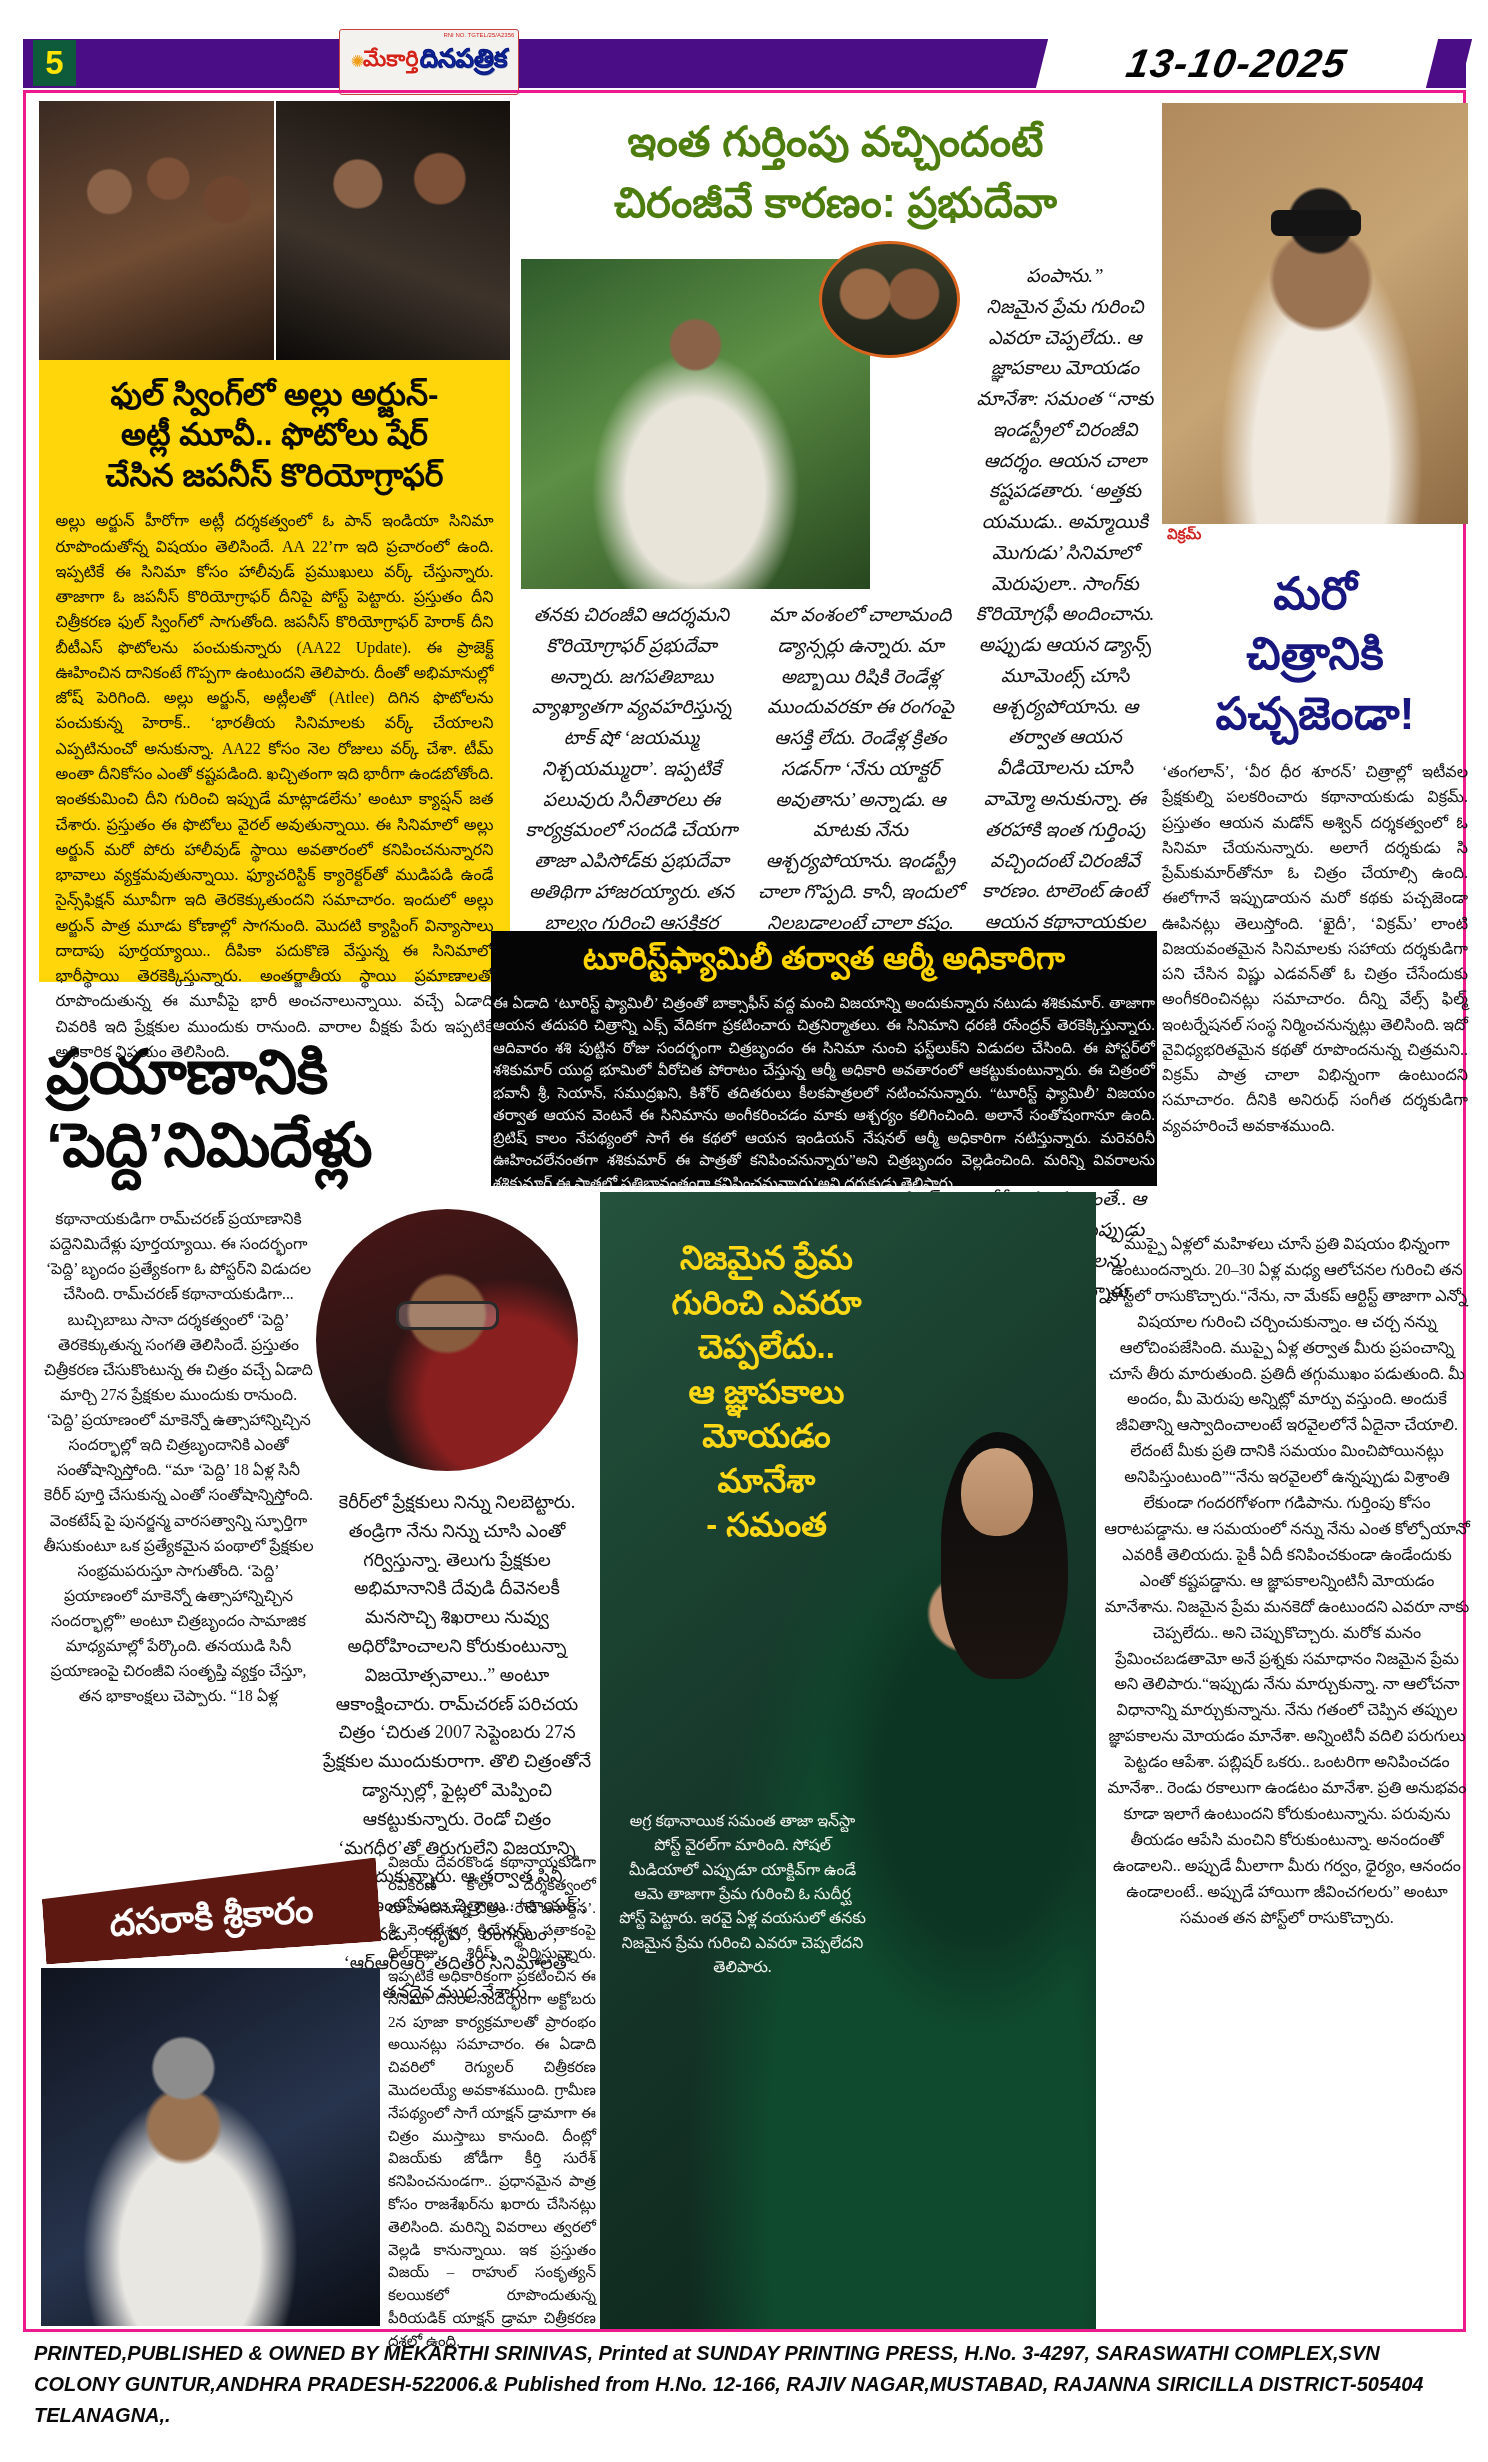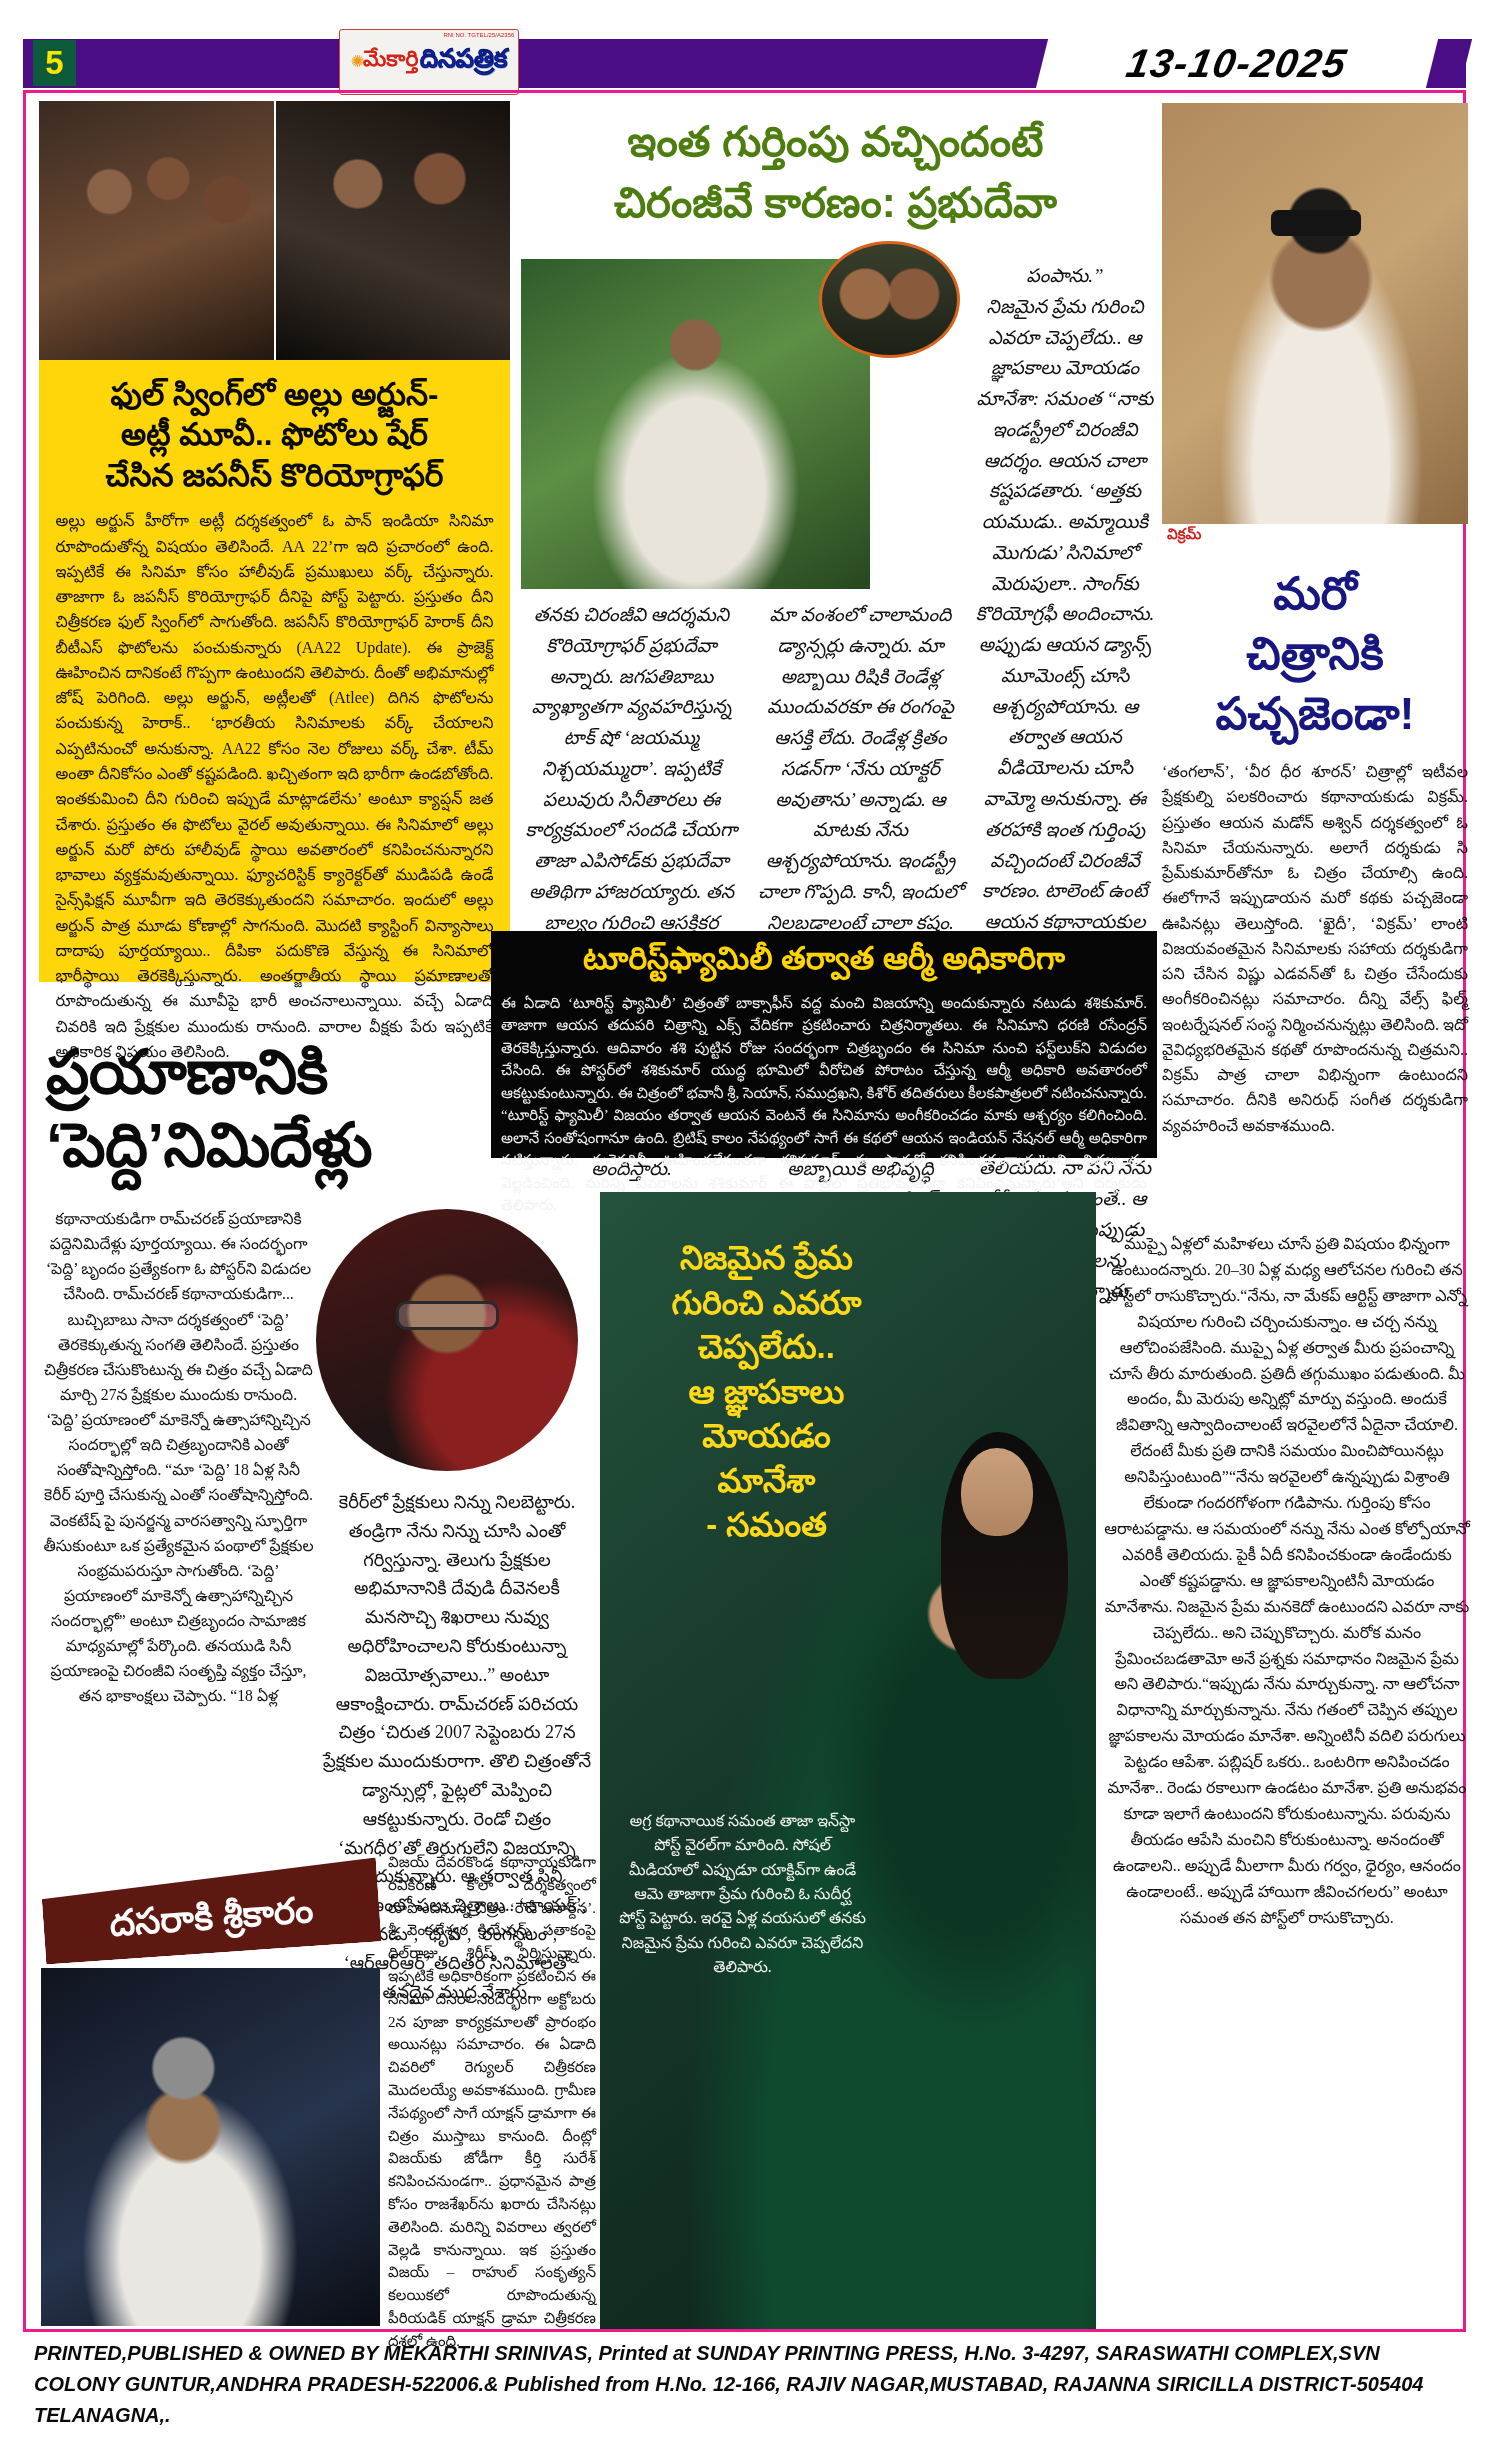--- a/index.html
+++ b/index.html
@@ -62,21 +62,21 @@
                radial-gradient(circle at 52% 42%,#9a7352 0 16%,transparent 18%),
                radial-gradient(ellipse at 52% 86%,#efe9df 0 30%,transparent 45%),
                linear-gradient(140deg,#b08a5d,#c7a474 50%,#8f6b44);}
   #vik-glasses{left:1271px;top:210px;width:90px;height:25.5px;background:#141414;border-radius:7.5px;}
   #vik-watermark{left:1167px;top:525px;font-size:15px;color:#d02424;font-weight:bold;
                  font-family:"Liberation Sans",sans-serif;}
   #vik-headline{left:1162px;top:564px;width:306px;height:187px;font-size:45px;line-height:1.33;
                 color:#17177f;text-align:center;}
   #vik-body{left:1162px;top:759px;width:306px;height:465px;}
   
-  #tour-band{left:491px;top:931px;width:666px;height:227px;background:#050505;padding:9px 10px;box-sizing:border-box;}
+  #tour-band{left:491px;top:931px;width:666px;height:255px;background:#050505;padding:9px 2px;box-sizing:border-box;}
   #tour-headline{font-size:31.5px;color:#ffd400;text-align:center;margin-bottom:7.5px;}
   #tour-body{color:#f2f2f2;font-size:15px;line-height:1.5;text-align:justify;}
   
   #peddi-headline{left:46px;top:1036px;width:540px;font-size:61px;line-height:1.2;color:#0a0a0a;
                   font-weight:900;letter-spacing:-0.7px;}
   #peddi-col1{left:43px;top:1206px;width:271px;height:652px;font-size:15.7px;line-height:1.6;text-align:center;}
   #rc-photo{left:316px;top:1209px;width:262px;height:262px;border-radius:50%;
     background:radial-gradient(circle at 50% 40%,#8a5c3e 0 18%,transparent 20%),
                radial-gradient(circle at 72% 72%,#8a1f1f 0 30%,transparent 45%),
                linear-gradient(160deg,#4c1616,#201414 70%);}

